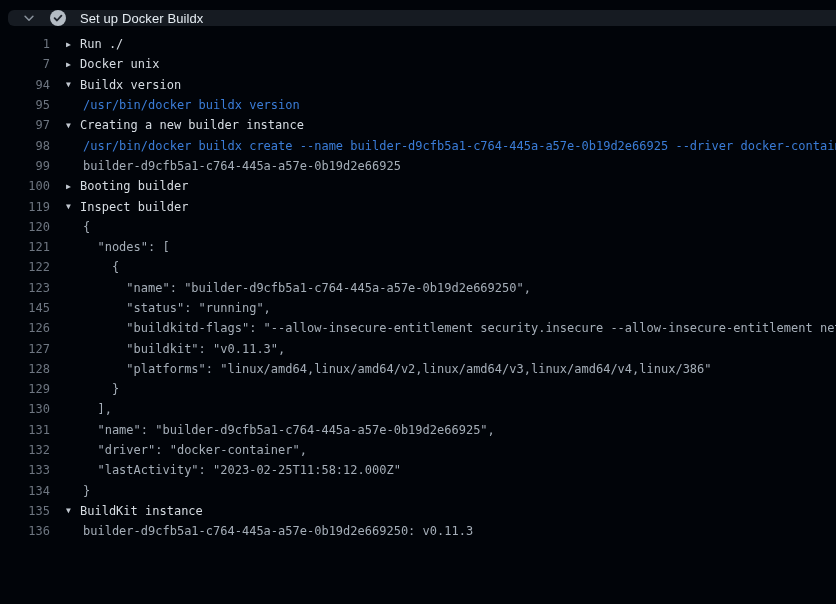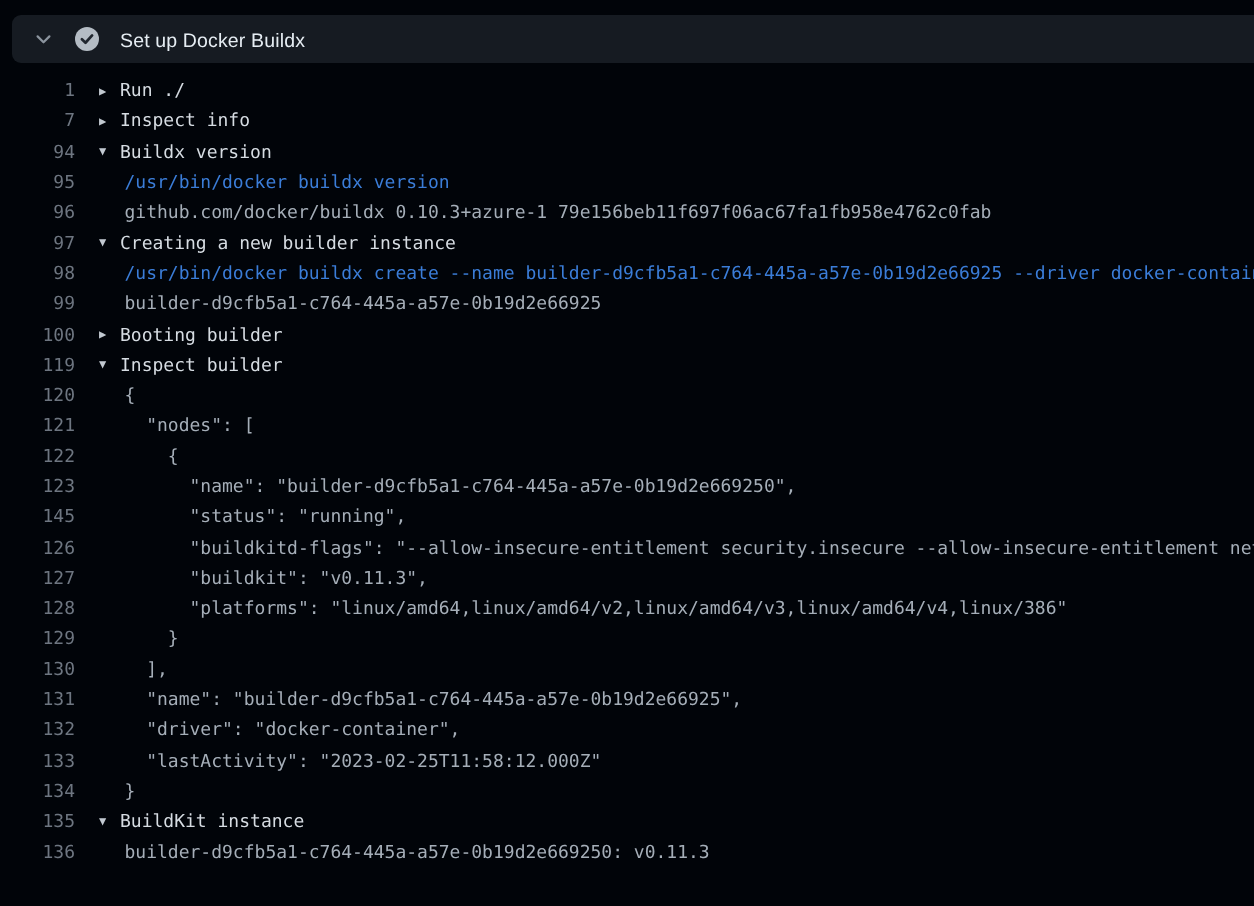--- a/index.html
+++ b/index.html
@@ -5,21 +5,21 @@
   * { margin: 0; padding: 0; box-sizing: border-box; }
   html, body {
     width: 836px; height: 604px;
     background: #010409;
     overflow: hidden;
     font-family: "Liberation Sans", sans-serif;
   }
   .step-header {
     margin: 10px 0 0 8px;
     width: 828px;
-    height: 32px;
+    height: 16px;
     background: #161b22;
     border-radius: 6px 0 0 6px;
     display: flex;
     align-items: center;
     padding-left: 14px;
     cursor: pointer;
   }
   .chev { width: 14px; height: 14px; margin-right: 14px; flex: 0 0 auto; }
   .checkwrap { width: 16px; height: 16px; margin-right: 14px; flex: 0 0 auto; }
   .step-title {
@@ -71,24 +71,23 @@
   </svg>
   <svg class="checkwrap" viewBox="0 0 16 16">
     <circle cx="8" cy="8" r="8" fill="#b4bcc4"></circle>
     <path d="M4.6 8.2 7 10.5 11.4 5.6" fill="none" stroke="#20262e" stroke-width="1.8" stroke-linecap="round" stroke-linejoin="round"></path>
   </svg>
   <span class="step-title">Set up Docker Buildx</span>
 </div>
 
 <div class="log">
     <div class="line"><a class="num">1</a><span class="content t-group"><span class="arrow">▶</span><span class="group-title">Run ./</span></span></div>
-    <div class="line"><a class="num">7</a><span class="content t-group"><span class="arrow">▶</span><span class="group-title">Inspect info</span></span></div>
+    <div class="line"><a class="num">7</a><span class="content t-group"><span class="arrow">▶</span><span class="group-title">Docker unix</span></span></div>
     <div class="line"><a class="num">94</a><span class="content t-group"><span class="arrow">▼</span><span class="group-title">Buildx version</span></span></div>
     <div class="line"><a class="num">95</a><span class="content t-cmd">/usr/bin/docker buildx version</span></div>
-    <div class="line"><a class="num">96</a><span class="content t-out">github.com/docker/buildx 0.10.3+azure-1 79e156beb11f697f06ac67fa1fb958e4762c0fab</span></div>
     <div class="line"><a class="num">97</a><span class="content t-group"><span class="arrow">▼</span><span class="group-title">Creating a new builder instance</span></span></div>
     <div class="line"><a class="num">98</a><span class="content t-cmd">/usr/bin/docker buildx create --name builder-d9cfb5a1-c764-445a-a57e-0b19d2e66925 --driver docker-container</span></div>
     <div class="line"><a class="num">99</a><span class="content t-out">builder-d9cfb5a1-c764-445a-a57e-0b19d2e66925</span></div>
     <div class="line"><a class="num">100</a><span class="content t-group"><span class="arrow">▶</span><span class="group-title">Booting builder</span></span></div>
     <div class="line"><a class="num">119</a><span class="content t-group"><span class="arrow">▼</span><span class="group-title">Inspect builder</span></span></div>
     <div class="line"><a class="num">120</a><span class="content t-out">{</span></div>
     <div class="line"><a class="num">121</a><span class="content t-out">  "nodes": [</span></div>
     <div class="line"><a class="num">122</a><span class="content t-out">    {</span></div>
     <div class="line"><a class="num">123</a><span class="content t-out">      "name": "builder-d9cfb5a1-c764-445a-a57e-0b19d2e669250",</span></div>
     <div class="line"><a class="num">145</a><span class="content t-out">      "status": "running",</span></div>

